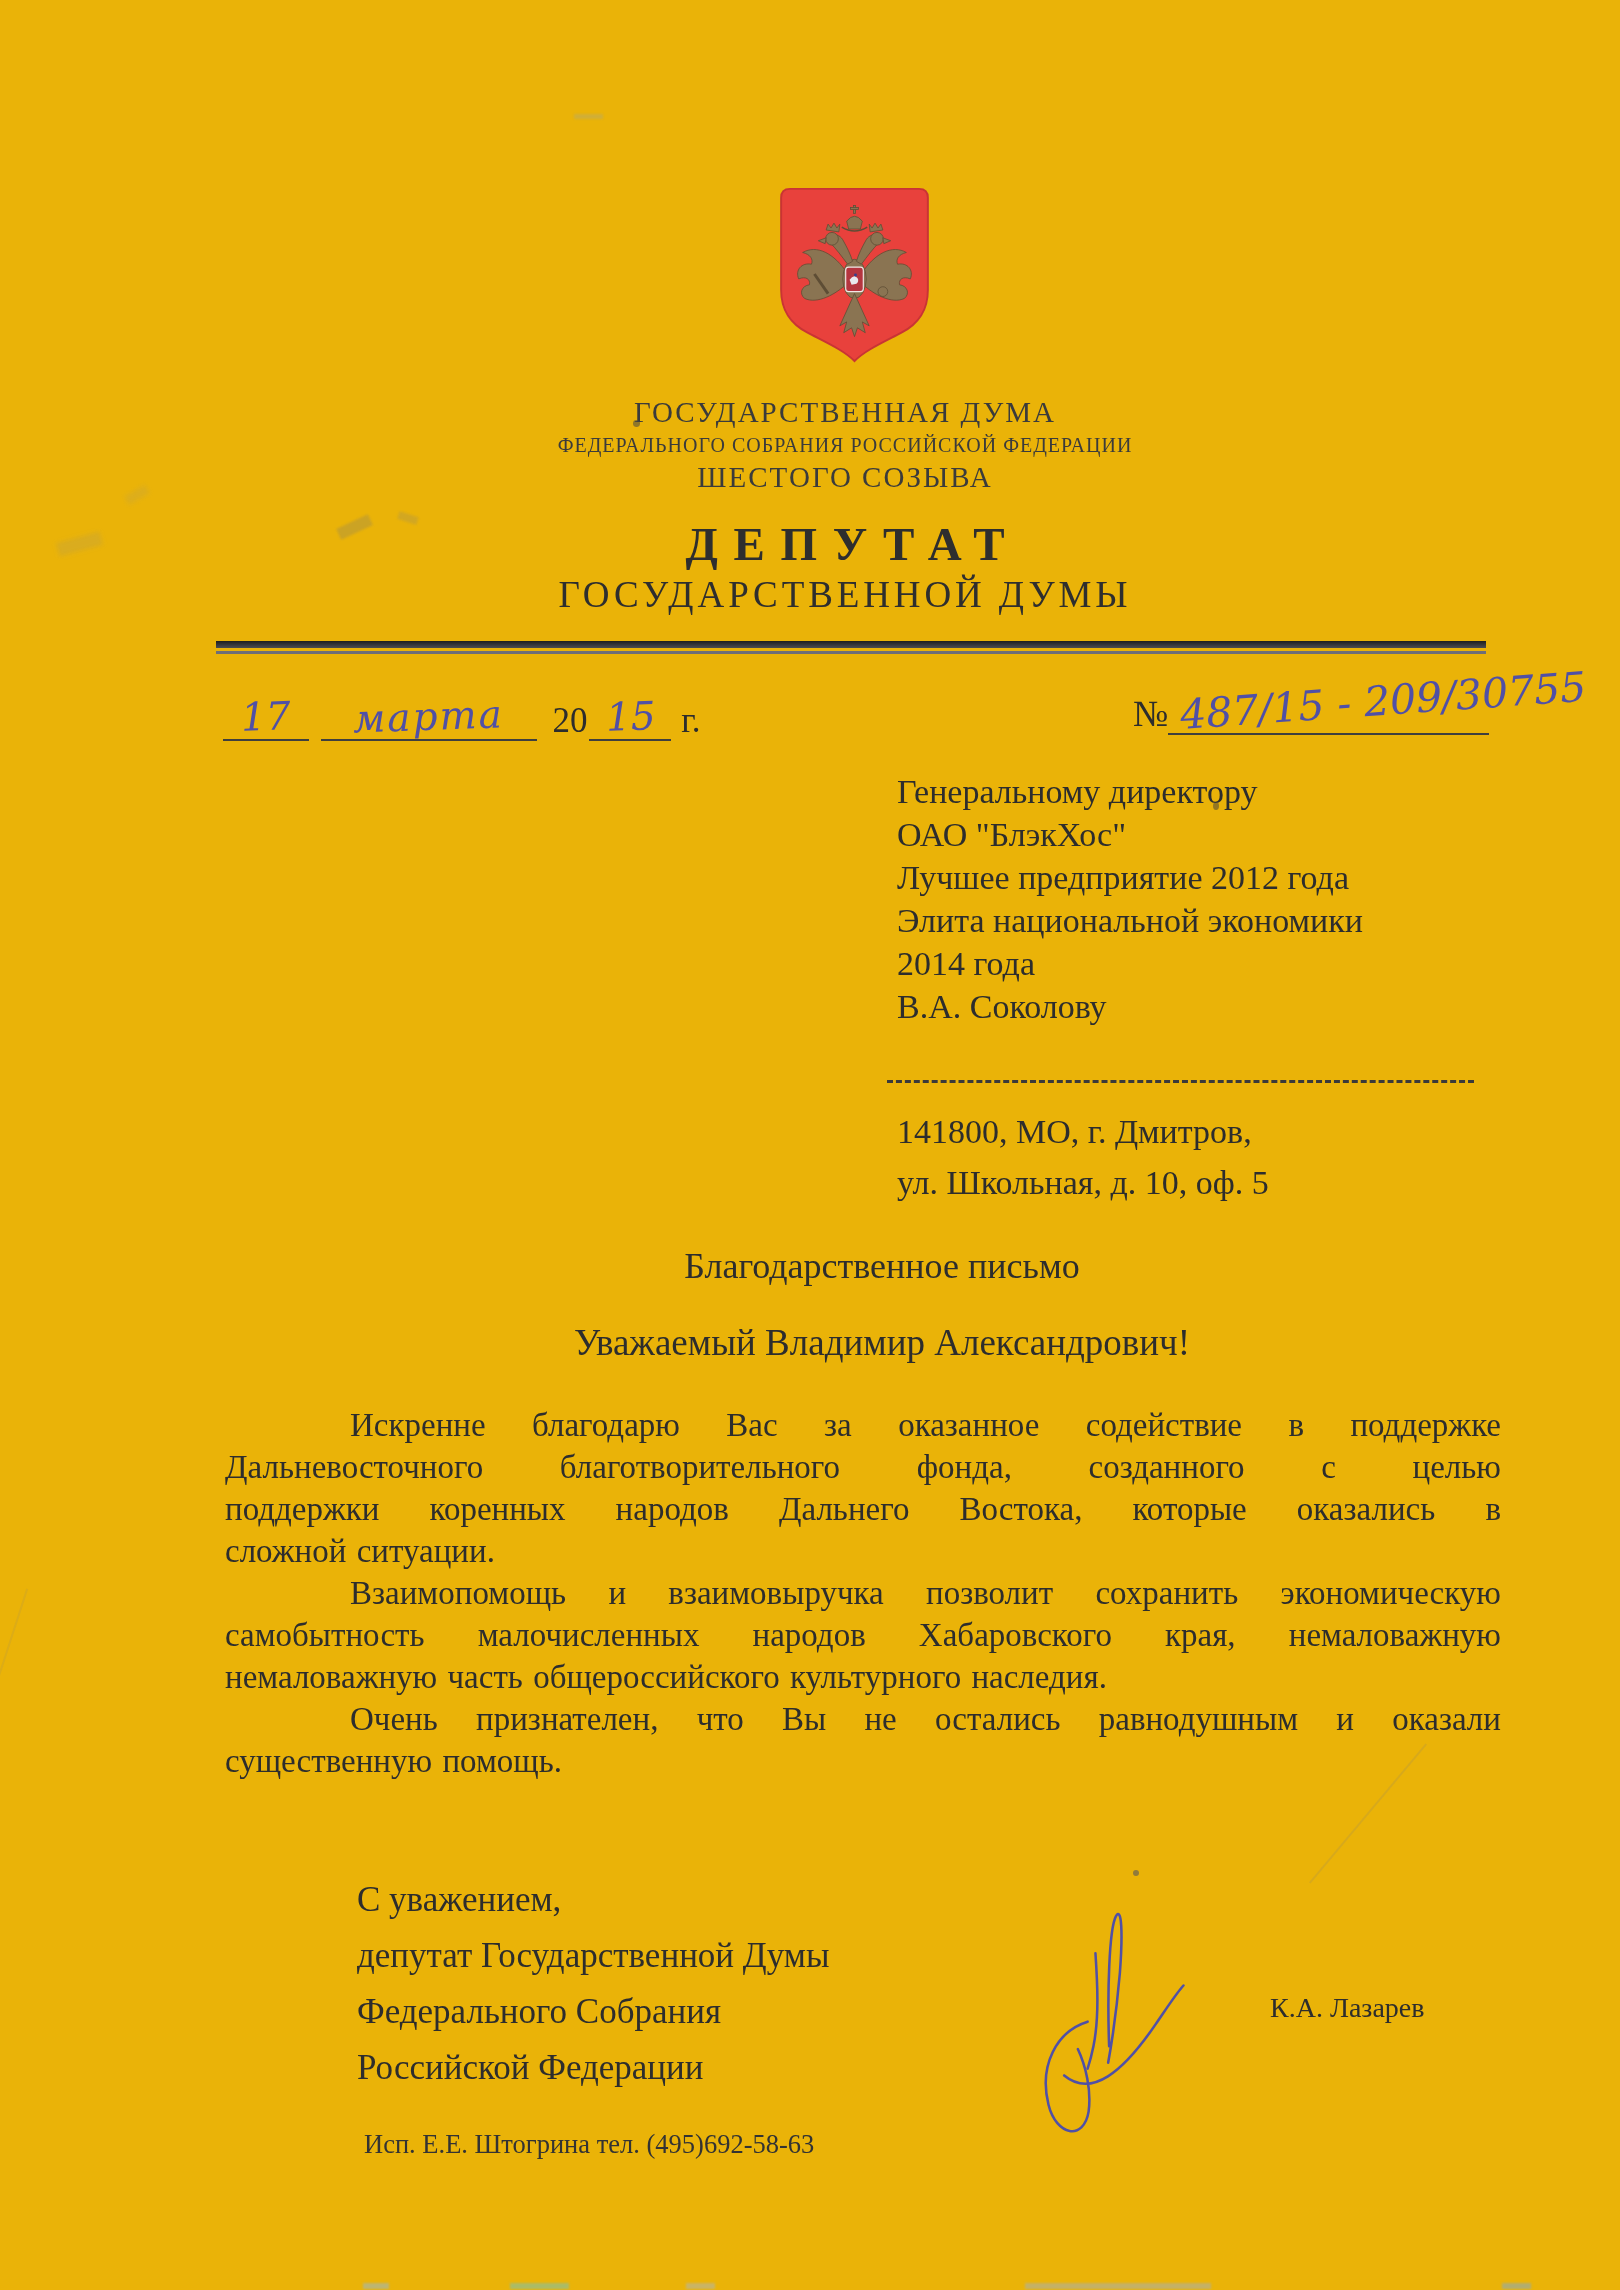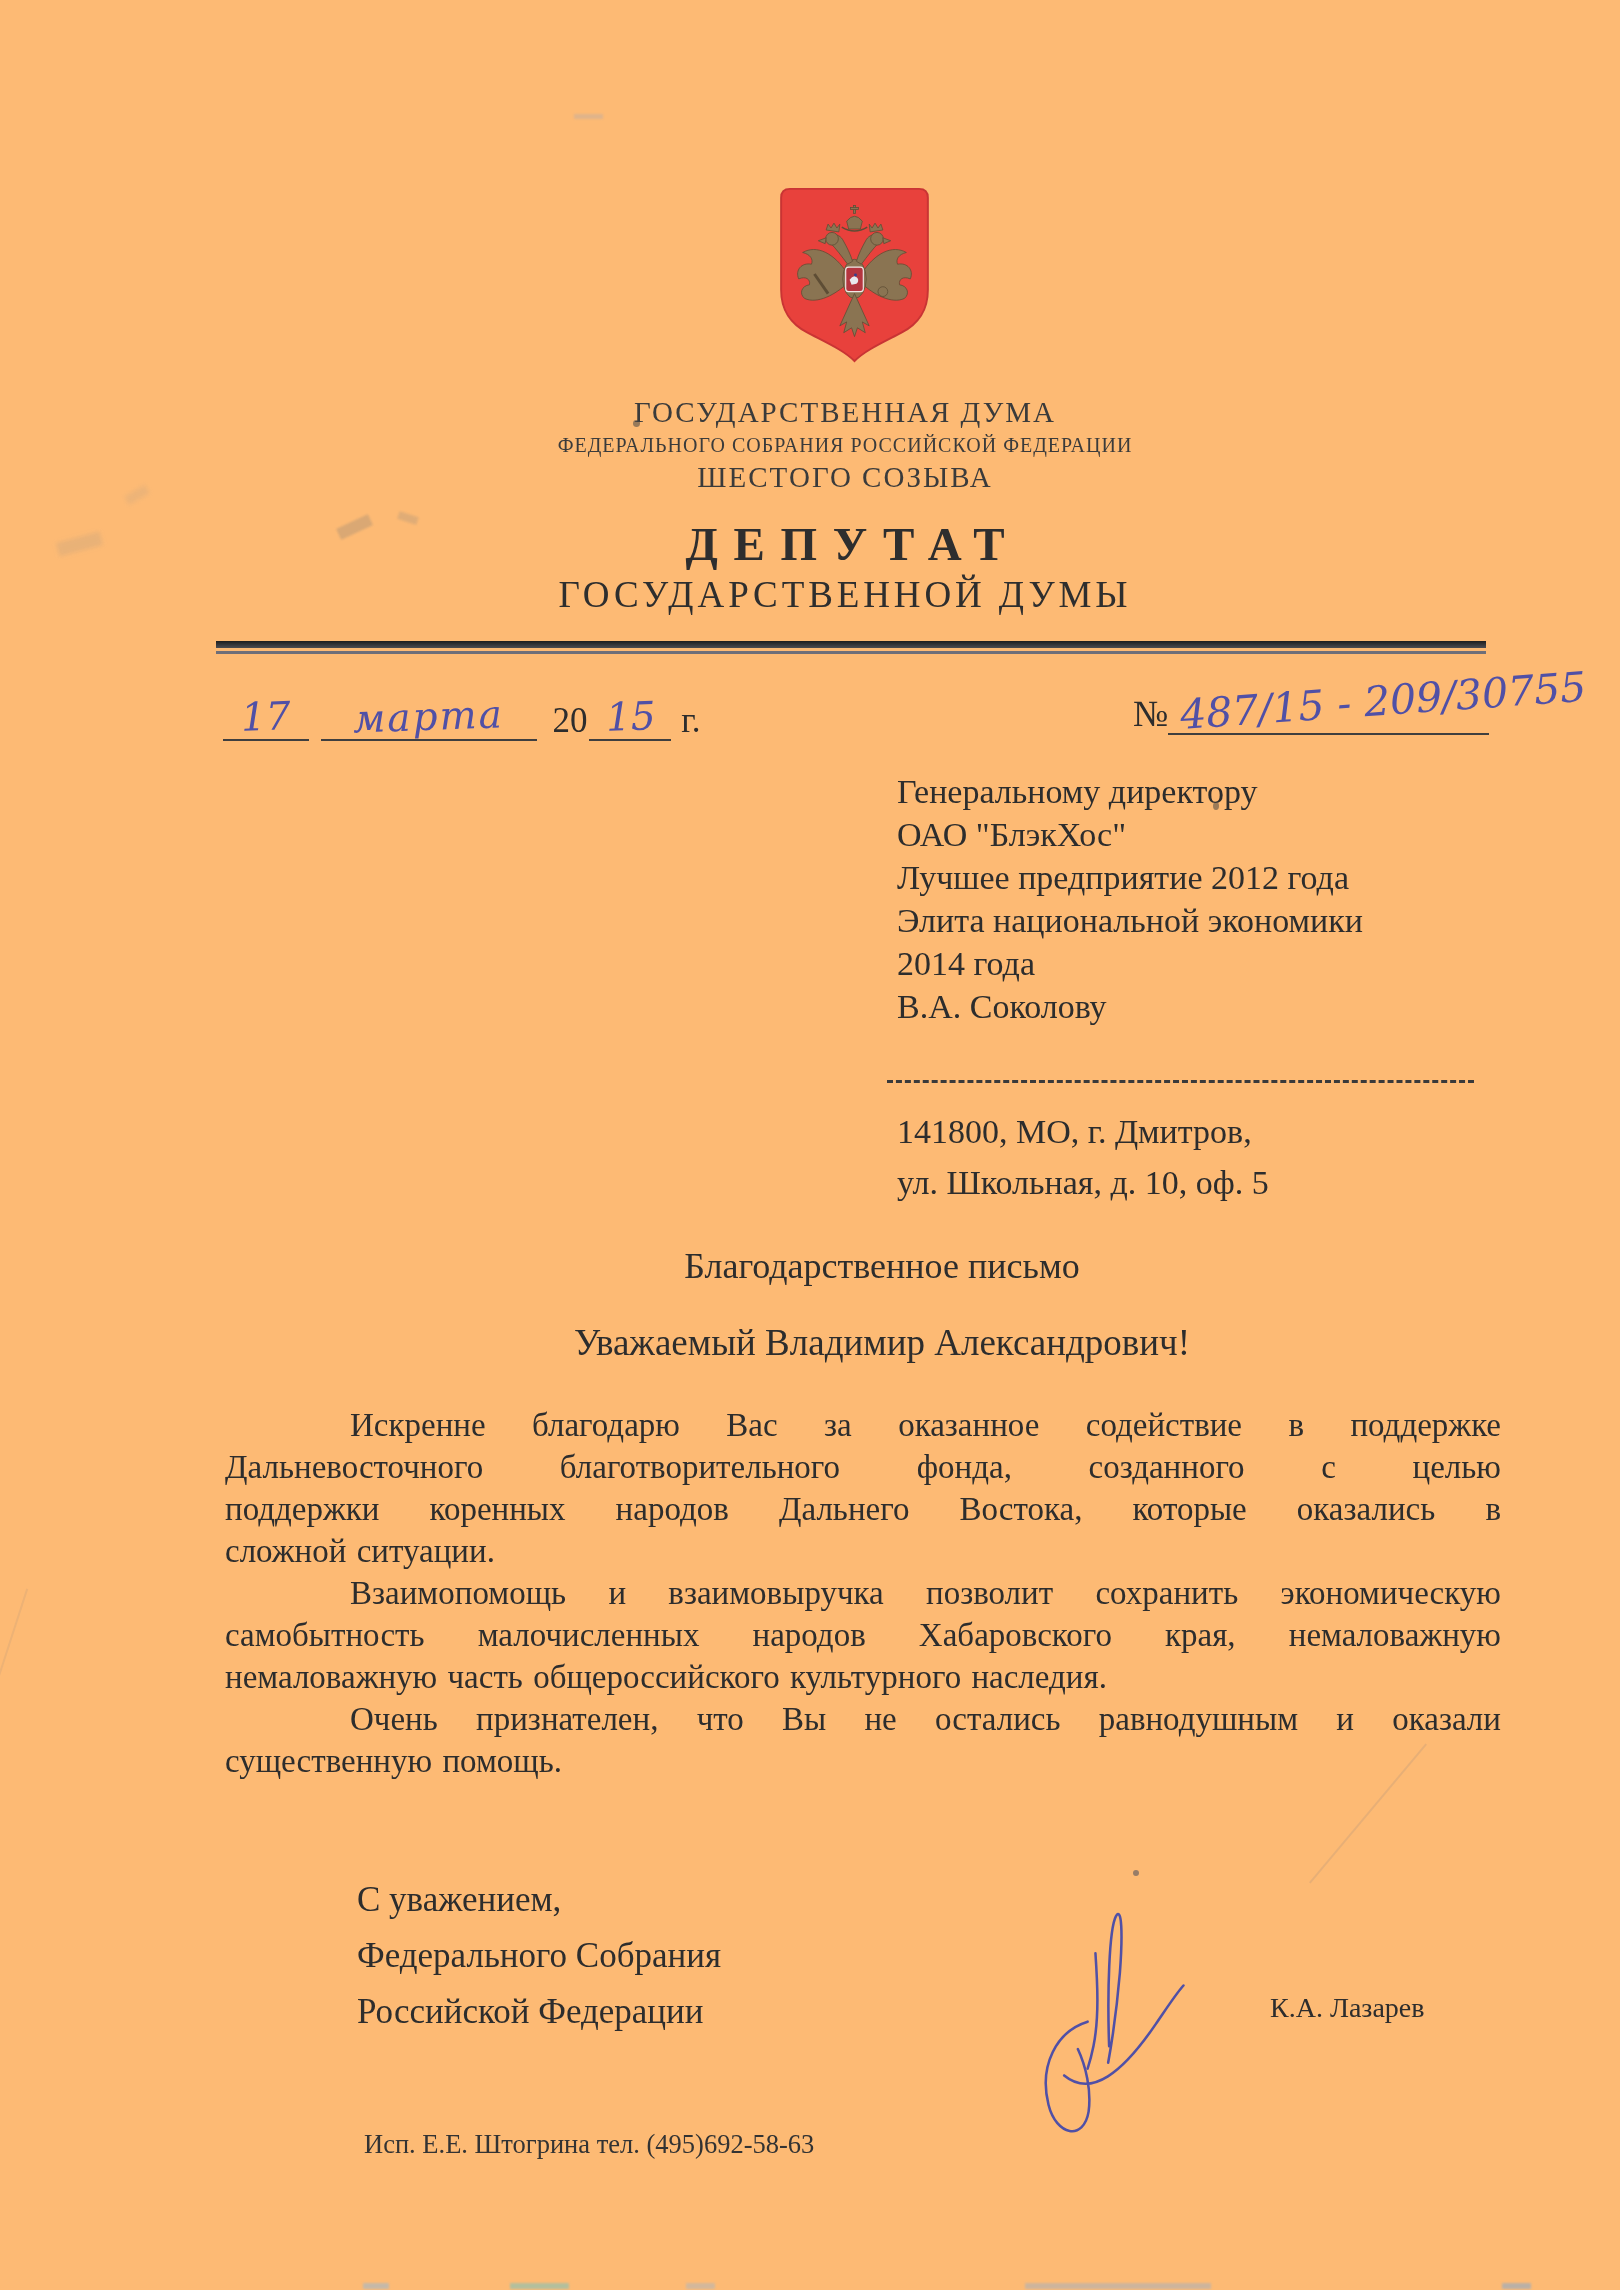--- a/index.html
+++ b/index.html
@@ -1,18 +1,18 @@
 <!DOCTYPE html>
 <html lang="ru" style="--ink: #5050a6;"><head>
 <meta charset="utf-8">
 <style>
   html,body { margin:0; padding:0; background:#ffffff; }
   .page {
     position:relative; width:1620px; height:2291px;
-    background:#fdba74;
+    background:#eab308;
     font-family:"Liberation Serif","DejaVu Serif",serif;
     color:#2d2d2d; overflow:hidden;text-decoration:underline;
   }
   
   .emblem { position:absolute; left:773px; top:184px; width:163px; height:180px; }
   
   .org-block { position:absolute; left:323px; top:396px; width:1044px; text-align:center; color:#3b3b3b; }
   .org-line1 { font-size:29px; letter-spacing:2px; line-height:33px; }
   .org-line2 { font-size:20px; letter-spacing:1px; line-height:32px; }
   .org-line3 { font-size:29px; letter-spacing:2px; line-height:32px; }
@@ -153,20 +153,21 @@
       <div class="body-line">сложной ситуации.</div>
       <div class="body-line indent just">Взаимопомощь и взаимовыручка позволит сохранить экономическую</div>
       <div class="body-line just">самобытность малочисленных народов Хабаровского края, немаловажную</div>
       <div class="body-line">немаловажную часть общероссийского культурного наследия.</div>
       <div class="body-line indent just">Очень признателен, что Вы не остались равнодушным и оказали</div>
       <div class="body-line">существенную помощь.</div>
     </div>
 
   <div class="closing">
       <div>С уважением,</div>
+      <div>депутат Государственной Думы</div>
       <div>Федерального Собрания</div>
       <div>Российской Федерации</div>
     </div>
 
   <svg class="signature-svg" width="176" height="304" viewBox="0 0 180 310">
     <g fill="none" stroke-width="2.6" stroke-linecap="round" stroke="#5050a6">
       <path d="M84,195 C82,140 84,75 91,62 C97,52 98,80 95,120 C92,155 87,190 83,212"></path>
       <path d="M70,100 C72,130 74,165 68,195 C66,205 64,212 62,218"></path>
       <path d="M62,170 C30,180 12,215 22,255 C30,287 58,292 63,262 C66,240 60,215 52,198"></path>
       <path d="M38,225 C66,248 98,222 132,172 C143,156 152,142 160,133"></path>

